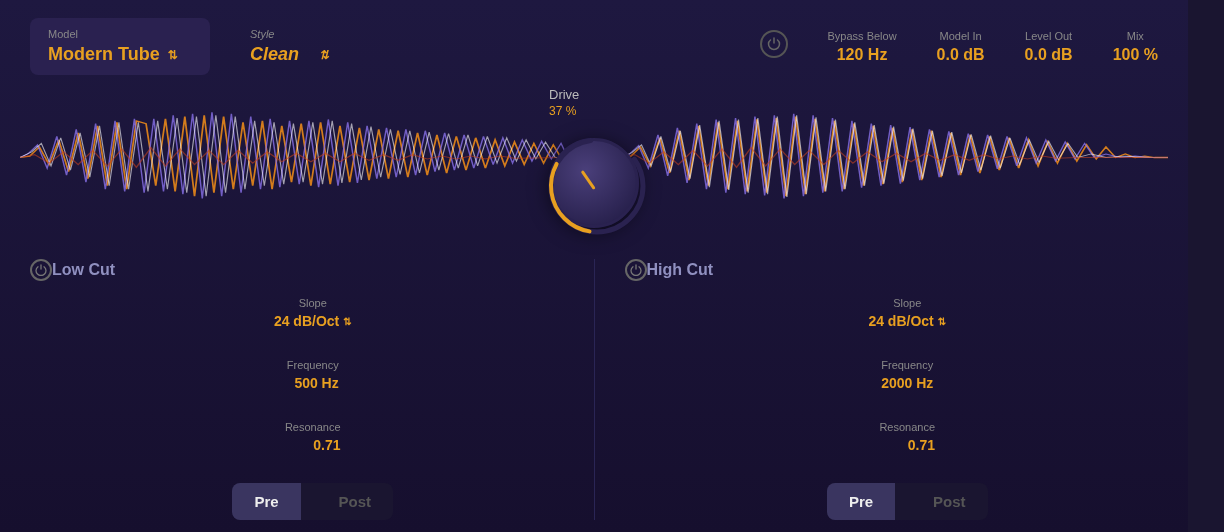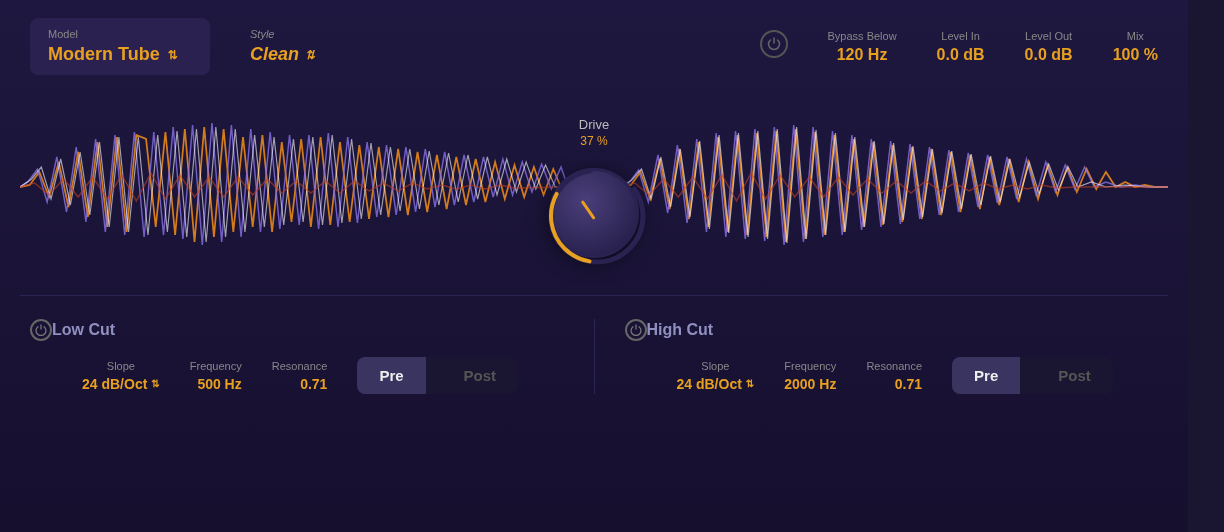--- a/index.html
+++ b/index.html
@@ -58,21 +58,21 @@
       font-size: 11px;
       color: #888;
       margin-bottom: 4px;
     }
     .style-value {
       font-size: 18px;
       font-weight: 600;
       color: #e8a020;
       display: flex;
       align-items: center;
-      gap: 6px;
+      gap: 20px;
     }
 
     .spacer { flex: 1; }
 
     .top-controls {
       display: flex;
       align-items: flex-start;
       gap: 40px;
     }
 
@@ -117,21 +117,20 @@
       position: absolute;
       top: 0; left: 0;
       width: 100%;
       height: 100%;
     }
 
     .drive-knob-container {
       position: relative;
       display: flex;
       flex-direction: column;
-      align-items: center;
       z-index: 10;
     }
 
     .drive-label {
       font-size: 13px;
       color: #bbb;
       margin-bottom: 2px;
     }
     .drive-value {
       font-size: 12px;
@@ -212,21 +211,22 @@
     .cut-title {
       font-size: 16px;
       font-weight: 600;
       color: #9090c0;
     }
 
     .cut-controls {
       display: flex;
       align-items: center;
       gap: 30px;
-      margin-left: 52px;
+      margin-left: 32px;
+      flex-direction: column;
     }
 
     .cut-ctrl {
       text-align: center;
     }
     .cut-ctrl-label {
       font-size: 11px;
       color: #888;
       margin-bottom: 4px;
     }
@@ -306,21 +306,21 @@
           <path d="M7 1v5M3.5 3C2.3 3.9 1.5 5.36 1.5 7a5.5 5.5 0 0011 0c0-1.64-.8-3.1-2-4" stroke="#666" stroke-width="1.5" stroke-linecap="round" fill="none"></path>
         </svg>
       </div>
 
       <div class="ctrl-item">
         <div class="ctrl-label">Bypass Below</div>
         <div class="ctrl-value">120 Hz</div>
       </div>
 
       <div class="ctrl-item">
-        <div class="ctrl-label">Level In</div>
+        <div class="ctrl-label">Model In</div>
         <div class="ctrl-value">0.0 dB</div>
       </div>
 
       <div class="ctrl-item">
         <div class="ctrl-label">Level Out</div>
         <div class="ctrl-value">0.0 dB</div>
       </div>
 
       <div class="ctrl-item">
         <div class="ctrl-label">Mix</div>

